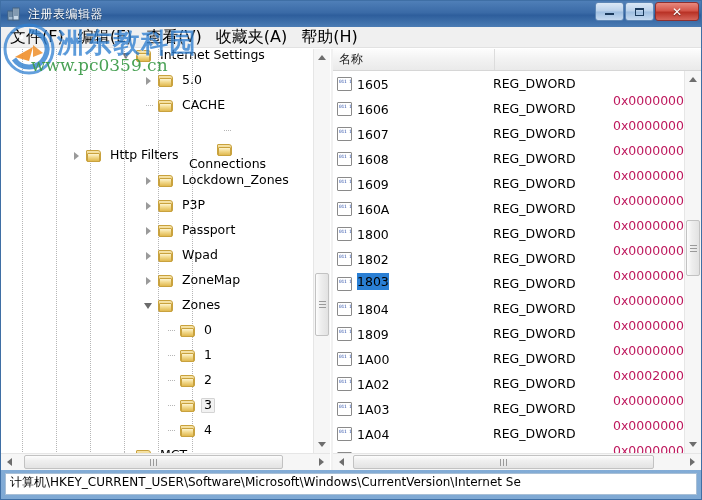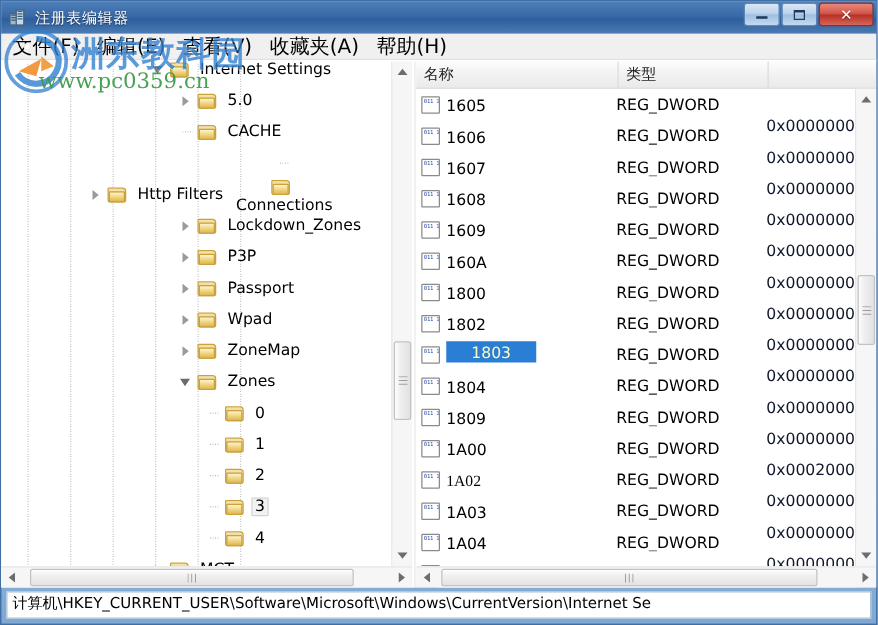--- a/index.html
+++ b/index.html
@@ -232,24 +232,24 @@
     position: relative; overflow: hidden;
   }
   .valicon .bits {
     position: absolute; left: 1px; top: 1px; right:1px; bottom:1px;
     font-family: "DejaVu Sans Mono", monospace;
     font-size: 4.5px; line-height: 5px; color: #2b4ea8;
     letter-spacing: -0.2px;
   }
   .lname { font-size: 12.5px; color:#000; width: 152px; overflow: hidden; }
   .ltype { font-size: 12.5px; color:#000; width: 120px; overflow: hidden; }
-  .ldata { font-size: 12.5px; color:#0f172a; flex: 1 1 auto; overflow: hidden; margin-top: 34px; }
+  .ldata { font-size: 12.5px; color:#be185d; flex: 1 1 auto; overflow: hidden; margin-top: 34px; }
   .lrow.selected .lname {
-    background: #2a7fd4; color: #fef9c3;
-    display: inline-block; width: auto; padding: 1px 20px; margin-right: 4px;
+    background: #2a7fd4; color: #000000;
+    display: inline-block; width: auto; padding: 1px 0; margin-right: 4px;
   }
   .lrow.selected .nameslot { width: 152px; }
 
   
   #statusbar {
     height: 22px; flex: none;
     margin: 3px 4px 4px 4px;
     background: #ffffff;
     border: 1px solid #a8bfd6;
     display: flex; align-items: flex-start;
@@ -526,21 +526,20 @@
           <span class="tri-right"></span>
         </div>
       </div>
     </div>
 
     <div id="splitter"></div>
 
     <div id="listpane">
       <div id="listheader">
         <div class="hcell" id="hc0" style="width: 162px;">名称</div>
-        <div class="hcell" id="hc1" style="width: 120px;">类型</div>
       </div>
       <div id="listbody">
         <div id="listrows">
             <div class="lrow">
               <span class="valicon">
                 <span class="bits">011 100</span>
               </span>
               <span class="nameslot" style="width: 136px;"><span class="lname" style="width: 136px;">1605</span></span>
               <span class="ltype" style="width: 120px;">REG_DWORD</span>
               <span class="ldata">0x0000000</span>
@@ -630,21 +629,21 @@
                 <span class="bits">011 100</span>
               </span>
               <span class="nameslot" style="width: 136px;"><span class="lname" style="width: 136px;">1A00</span></span>
               <span class="ltype" style="width: 120px;">REG_DWORD</span>
               <span class="ldata">0x0002000</span>
             </div>
             <div class="lrow">
               <span class="valicon">
                 <span class="bits">011 100</span>
               </span>
-              <span class="nameslot" style="width: 136px;"><span class="lname" style="width: 136px; font-family: Liberation Serif, serif;">1A02</span></span>
+              <span class="nameslot" style="width: 136px;"><span class="lname" style="width: 136px;">1A02</span></span>
               <span class="ltype" style="width: 120px;">REG_DWORD</span>
               <span class="ldata">0x0000000</span>
             </div>
             <div class="lrow">
               <span class="valicon">
                 <span class="bits">011 100</span>
               </span>
               <span class="nameslot" style="width: 136px;"><span class="lname" style="width: 136px;">1A03</span></span>
               <span class="ltype" style="width: 120px;">REG_DWORD</span>
               <span class="ldata">0x0000000</span>

